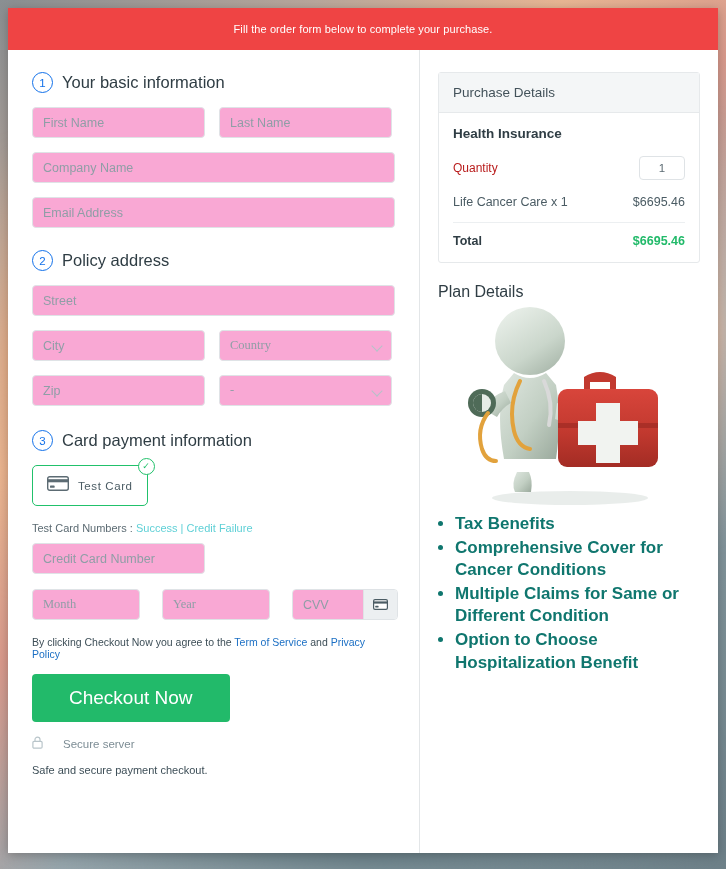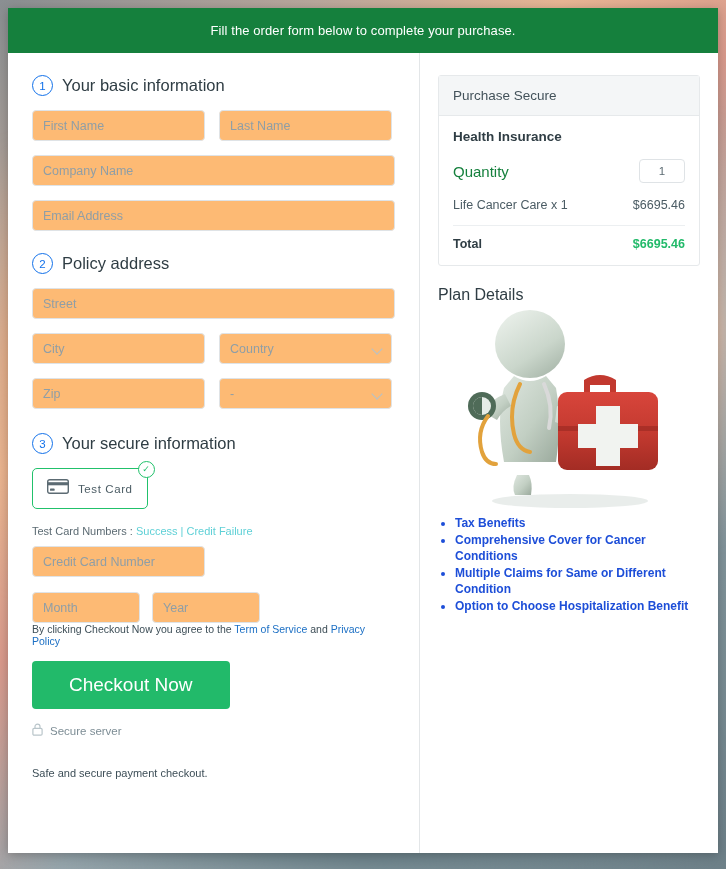--- a/index.html
+++ b/index.html
@@ -29,24 +29,24 @@
     top: 8px;
     width: 710px;
     height: 845px;
     background: #ffffff;
     box-shadow: 0 2px 10px rgba(0,0,0,0.25);
     overflow: hidden;
     display: flex;
     flex-direction: column;
   }
   .banner {
-    background: #15803d;
+    background: #ef4444;
     color: #ffffff;
     text-align: center;
-    font-size: 13px;
+    font-size: 11px;
     letter-spacing: 0.1px;
     padding: 15px 10px;
   }
   .body-cols {
     flex: 1;
     display: flex;
     min-height: 0;
   }
   .col-left {
     width: 412px;
@@ -85,21 +85,21 @@
   .row {
     display: flex;
     gap: 14px;
     margin-bottom: 14px;
   }
   .fld {
     box-sizing: border-box;
     height: 31px;
     border: 1px solid #dfe3e6;
     border-radius: 4px;
-    background: #fdba74;
+    background: #f9a8d4;
     font-size: 12.5px;
     color: #5c6b73;
     font-family: "Liberation Sans", sans-serif;
     padding: 0 10px;
     outline: none;
     width: 100%;
   }
   .fld::placeholder { color: #8f9ea6; }
   .half { width: 173px; flex: 0 0 173px; }
   .full { width: 100%; }
@@ -110,20 +110,21 @@
     top: 12px;
     width: 7px;
     height: 7px;
     border-right: 1.4px solid #b6c2c8;
     border-bottom: 1.4px solid #b6c2c8;
     transform: rotate(45deg);
     pointer-events: none;
   }
   .sel {
     appearance: none;
+    font-family: Liberation Serif, serif;
     -webkit-appearance: none;
   }
   .sec3 { margin-top: 24px; }
   .card-opt {
     position: relative;
     display: inline-flex;
     align-items: center;
     gap: 9px;
     border: 1.6px solid #21c16b;
     border-radius: 5px;
@@ -148,21 +149,21 @@
     line-height: 1;
   }
   .testnums {
     font-size: 11px;
     color: #5c6b73;
     margin-bottom: 9px;
   }
   .testnums a { color: #5ed0d6; text-decoration: none; }
   .testnums .sep { color: #5ed0d6; }
   .cc-row { margin-bottom: 15px; }
-  .exp-row { display: flex; gap: 12px; }
+  .exp-row { display: flex; gap: 22px; margin-bottom: 16px; }
   .exp { width: 108px; flex: 0 0 108px; position: relative; }
   .cvv-grp {
     display: flex;
     width: 106px;
     flex: 0 0 106px;
     border: 1px solid #dfe3e6;
     border-radius: 4px;
     overflow: hidden;
     height: 31px;
     box-sizing: border-box;
@@ -191,24 +192,24 @@
     border-radius: 4px;
     font-size: 19px;
     font-family: "Liberation Sans", sans-serif;
     padding: 13px 37px;
     cursor: pointer;
     margin-bottom: 14px;
   }
   .secure {
     display: flex;
     align-items: center;
-    gap: 7px;
+    gap: 20px;
     font-size: 11.5px;
     color: #7d8d95;
-    margin-bottom: 29px;
+    margin-bottom: 13px;
   }
   .safe-note { font-size: 11px; color: #3d4e57; }
   .purchase {
     border: 1px solid #e6e9eb;
     border-radius: 3px;
     margin-bottom: 20px;
   }
   .purchase-head {
     background: #f4f6f7;
     border-bottom: 1px solid #e6e9eb;
@@ -222,21 +223,21 @@
     font-weight: bold;
     color: #2f3d44;
     margin-bottom: 15px;
   }
   .qty-row {
     display: flex;
     align-items: center;
     justify-content: space-between;
     margin-bottom: 15px;
   }
-  .qty-label { font-size: 15px; color: #15803d; }
+  .qty-label { font-size: 12px; color: #b91c1c; }
   .qty-box {
     width: 46px;
     height: 24px;
     box-sizing: border-box;
     border: 1px solid #dfe3e6;
     border-radius: 4px;
     text-align: center;
     font-size: 11.5px;
     color: #5c6b73;
     font-family: "Liberation Sans", sans-serif;
@@ -261,23 +262,23 @@
   .total-amt { color: #22ba6a; }
   .plan-title {
     font-size: 16px;
     color: #2f3d44;
     margin-bottom: 6px;
   }
   .illus { display: flex; justify-content: center; margin: 2px 0 6px 0; }
   .benefits {
     margin: 0;
     padding-left: 17px;
-    font-size: 12px;
+    font-size: 17px;
     font-weight: bold;
-    color: #1d4ed8;
+    color: #0f766e;
     line-height: 1.33;
   }
   .benefits li { margin-bottom: 1px; }
 </style>
 </head>
 <body>
 
 <div class="bg-blur"></div>
 
 <div class="page">
@@ -322,21 +323,21 @@
       <div class="row">
         <input class="fld half" placeholder="Zip" style="">
         <div class="sel-wrap half">
           <input class="fld sel full" readonly="" placeholder="-" style="">
           <span class="chev"></span>
         </div>
       </div>
 
       <div class="sec-head sec3">
         <div class="sec-num">3</div>
-        <div class="sec-title">Your secure information</div>
+        <div class="sec-title">Card payment information</div>
       </div>
 
       <div class="card-opt">
         <span>
           <svg width="22" height="15" viewBox="0 0 22 15">
             <rect x="0.7" y="0.7" width="20.6" height="13.6" rx="2" fill="#ffffff" stroke="#5c6b73" stroke-width="1.4"></rect>
             <rect x="0.7" y="3.2" width="20.6" height="3.1" fill="#5c6b73"></rect>
             <rect x="3" y="9.6" width="4.6" height="2.2" rx="0.6" fill="#5c6b73"></rect>
           </svg>
         </span>
@@ -354,20 +355,32 @@
 
       <div class="exp-row">
         <div class="exp">
           <input class="fld sel full" readonly="" placeholder="Month" style="">
           <span class="chev"></span>
         </div>
         <div class="exp">
           <input class="fld sel full" readonly="" placeholder="Year" style="">
           <span class="chev"></span>
         </div>
+        <div class="cvv-grp">
+          <input class="fld" placeholder="CVV" style="">
+          <div class="cvv-btn">
+            <span>
+              <svg width="15" height="11" viewBox="0 0 15 11">
+                <rect x="0.6" y="0.6" width="13.8" height="9.8" rx="1.4" fill="#ffffff" stroke="#4b5c64" stroke-width="1.2"></rect>
+                <rect x="0.6" y="2.4" width="13.8" height="2.2" fill="#4b5c64"></rect>
+                <rect x="2.2" y="6.8" width="3.4" height="1.7" rx="0.4" fill="#4b5c64"></rect>
+              </svg>
+            </span>
+          </div>
+        </div>
       </div>
 
       <div class="terms">
         <span>By clicking Checkout Now you agree to the </span><a href="#">Term of Service</a><span> and </span><a href="#">Privacy Policy</a>
       </div>
 
       <button class="btn-checkout">Checkout Now</button>
 
       <div class="secure">
         <span>
@@ -379,21 +392,21 @@
         <span>Secure server</span>
       </div>
 
       <div class="safe-note">Safe and secure payment checkout.</div>
 
     </div>
 
     <div class="col-right">
 
       <div class="purchase">
-        <div class="purchase-head">Purchase Secure</div>
+        <div class="purchase-head">Purchase Details</div>
         <div class="purchase-body">
           <div class="prod-name">Health Insurance</div>
           <div class="qty-row">
             <span class="qty-label">Quantity</span>
             <input class="qty-box" value="1" style="">
           </div>
           <div class="line-row">
             <span>Life Cancer Care x 1</span>
             <span>$6695.46</span>
           </div>

